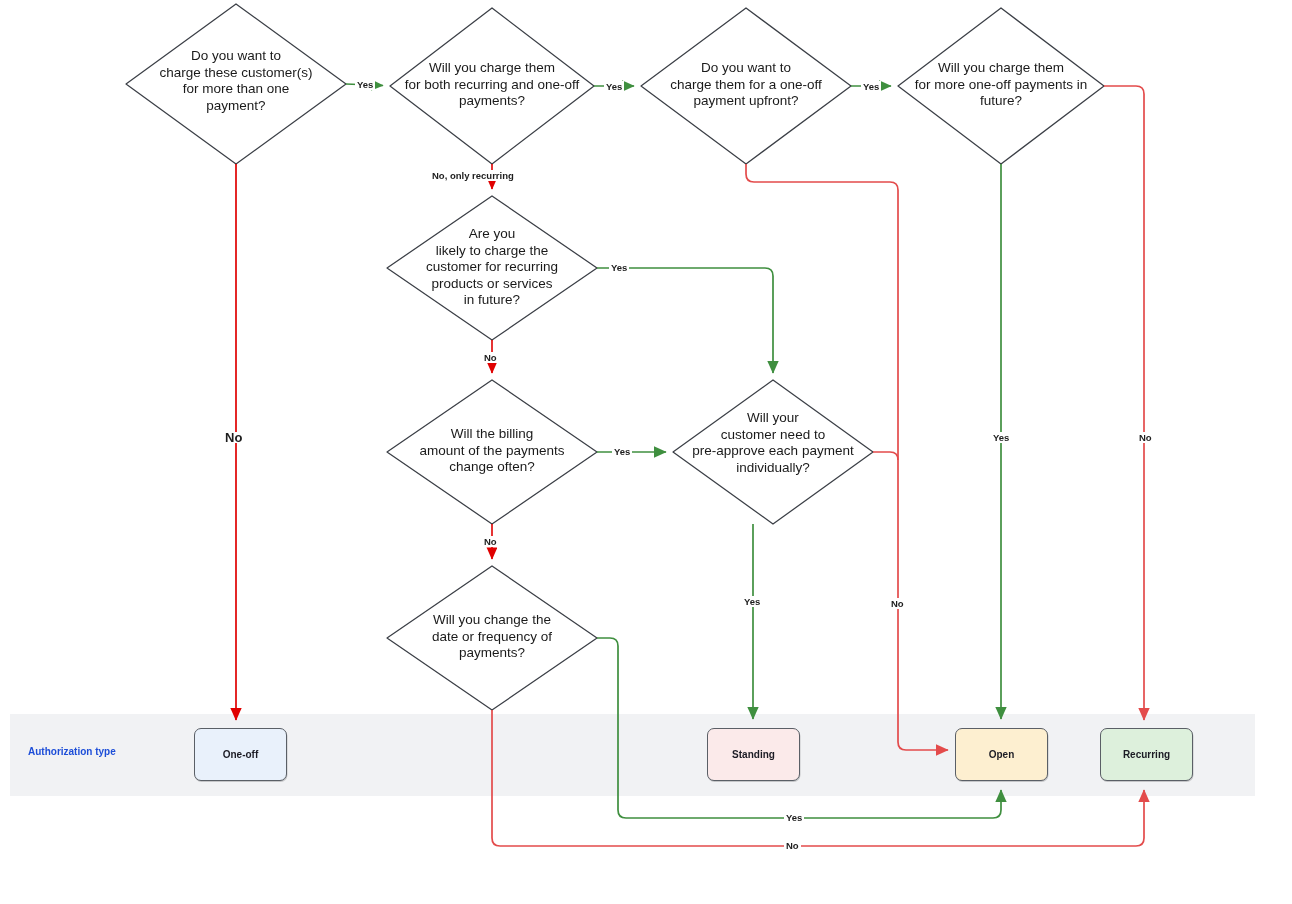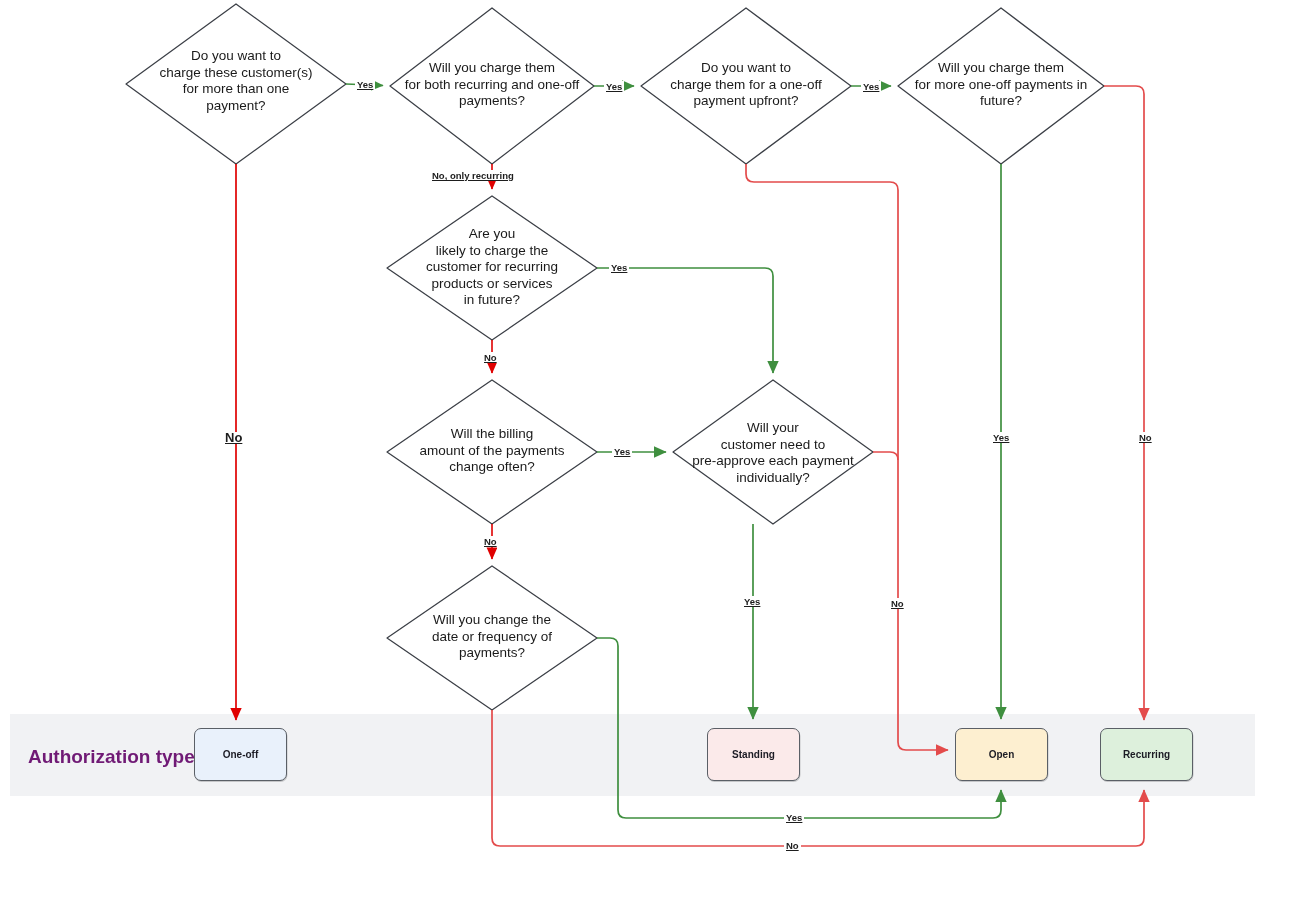--- a/index.html
+++ b/index.html
@@ -24,39 +24,38 @@
   }
   .edge-label{
     position:absolute;
     font-size:9.5px;
     font-weight:bold;
     color:#1d1d1d;
     background:#ffffff;
     padding:0 2px;
     white-space:nowrap;
     line-height:11px;
-    text-decoration:underline;
   }
   .edge-label.big{
     font-size:13px;
     font-weight:bold;
     padding:0 3px;
   }
   .term{
     position:absolute;
     border:1.4px solid #5a5f66;
     border-radius:7px;
     box-sizing:border-box;
     display:flex;align-items:center;justify-content:center;
     font-size:10px;font-weight:bold;color:#1b1b24;
     box-shadow:0.5px 1px 0 rgba(0,0,0,0.18);
   }
   .row-title{
     position:absolute;
-    font-size:19px;font-weight:bold;color:#701a75;
+    font-size:10px;font-weight:bold;color:#1d4ed8;
   }
 </style>
 </head>
 <body>
 
 <div id="canvas">
 
   <div class="band" style="left:10px;top:714px;width:1245px;height:82px;"></div>
 
   <svg id="wires" viewBox="0 0 1292 904">
@@ -123,21 +122,21 @@
 for more one-off payments in
 future?</div>
   <div class="node-label" style="left:385px;top:226px;width:214px;">Are you
 likely to charge the
 customer for recurring
 products or services
 in future?</div>
   <div class="node-label" style="left:387px;top:426px;width:210px;">Will the billing
 amount of the payments
 change often?</div>
-  <div class="node-label" style="left:668px;top:420px;width:210px;">Will your
+  <div class="node-label" style="left:668px;top:410px;width:210px;">Will your
 customer need to
 pre-approve each payment
 individually?</div>
   <div class="node-label" style="left:387px;top:612px;width:210px;">Will you change the
 date or frequency of
 payments?</div>
 
   <div class="edge-label" style="left:355px;top:79px;">Yes</div>
   <div class="edge-label big" style="left:222px;top:432px;">No</div>
   <div class="edge-label" style="left:604px;top:81px;">Yes</div>

